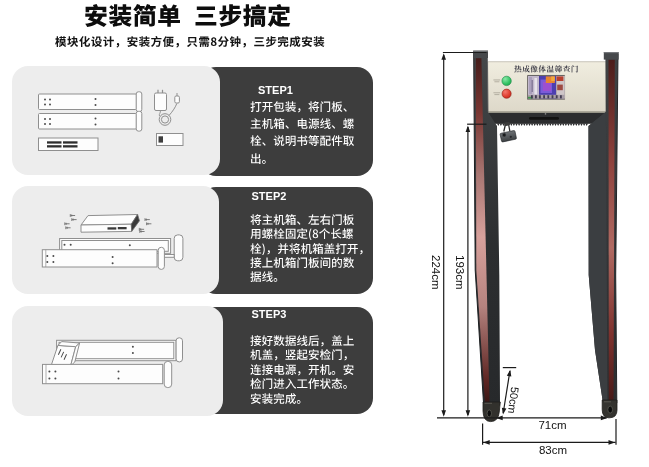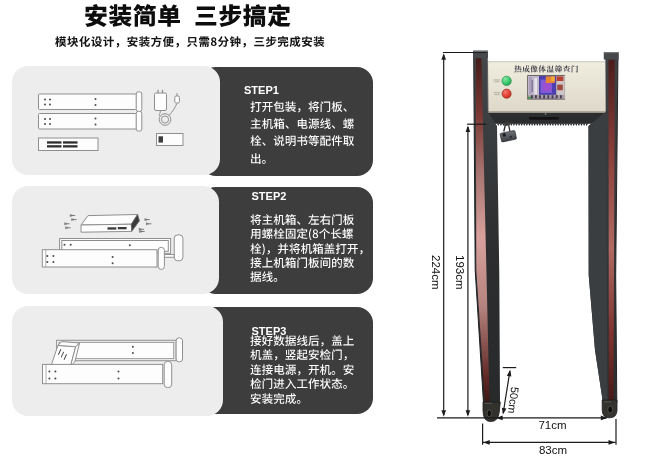--- a/index.html
+++ b/index.html
@@ -9,21 +9,21 @@
     </svg>
 
 <svg style="position:absolute;left:54.9px;top:35.1px" width="272.1" height="13.0" viewBox="0 -10.92 272.1 12.99">
       <path d="M5.9 -4.6H9.1V-4.1H5.9ZM5.9 -6.0H9.1V-5.5H5.9ZM8.3 -9.8V-9.0H6.9V-9.8H5.6V-9.0H4.3V-7.9H5.6V-7.2H6.9V-7.9H8.3V-7.2H9.6V-7.9H10.9V-9.0H9.6V-9.8ZM4.6 -7.0V-3.2H6.8C6.8 -3.0 6.8 -2.7 6.7 -2.5H4.1V-1.4H6.3C5.9 -0.8 5.1 -0.4 3.6 -0.1C3.9 0.2 4.2 0.7 4.3 1.0C6.2 0.6 7.2 -0.1 7.7 -1.1C8.2 -0.1 9.1 0.7 10.4 1.0C10.6 0.7 11.0 0.1 11.3 -0.1C10.2 -0.3 9.5 -0.8 8.9 -1.4H11.0V-2.5H8.1L8.2 -3.2H10.4V-7.0ZM1.7 -9.8V-7.6H0.5V-6.3H1.7V-6.1C1.4 -4.7 0.9 -3.3 0.2 -2.4C0.4 -2.1 0.7 -1.4 0.9 -1.0C1.2 -1.5 1.5 -2.2 1.7 -2.9V1.0H3.0V-4.2C3.3 -3.7 3.5 -3.2 3.6 -2.9L4.4 -3.8C4.2 -4.2 3.4 -5.5 3.0 -5.9V-6.3H4.1V-7.6H3.0V-9.8Z M20.9 -4.6H19.6C19.6 -4.9 19.6 -5.2 19.6 -5.6V-6.7H20.9ZM18.3 -9.6V-7.9H16.6V-6.7H18.3V-5.6C18.3 -5.2 18.3 -4.9 18.2 -4.6H16.3V-3.3H18.0C17.7 -2.0 16.9 -0.8 15.0 0.0C15.3 0.2 15.8 0.7 16.0 1.1C17.9 0.1 18.8 -1.2 19.3 -2.6C19.8 -1.0 20.7 0.3 22.1 1.1C22.4 0.7 22.8 0.1 23.1 -0.2C21.7 -0.7 20.8 -1.9 20.3 -3.3H22.9V-4.6H22.2V-7.9H19.6V-9.6ZM12.2 -2.2 12.8 -0.8C13.8 -1.3 15.1 -1.9 16.3 -2.5L16.0 -3.7L15.0 -3.3V-5.8H16.1V-7.1H15.0V-9.6H13.7V-7.1H12.5V-5.8H13.7V-2.7C13.1 -2.5 12.7 -2.3 12.2 -2.2Z M27.2 -9.8C26.5 -8.2 25.4 -6.5 24.2 -5.5C24.5 -5.2 24.9 -4.4 25.1 -4.1C25.4 -4.4 25.7 -4.7 26.0 -5.0V1.0H27.4V-2.8C27.8 -2.5 28.2 -2.1 28.4 -1.8C28.8 -2.0 29.2 -2.3 29.7 -2.5V-1.4C29.7 0.3 30.1 0.8 31.5 0.8C31.8 0.8 32.9 0.8 33.2 0.8C34.6 0.8 34.9 -0.0 35.1 -2.3C34.7 -2.4 34.1 -2.6 33.7 -2.9C33.6 -1.0 33.5 -0.6 33.0 -0.6C32.8 -0.6 31.9 -0.6 31.7 -0.6C31.2 -0.6 31.2 -0.7 31.2 -1.3V-3.5C32.5 -4.6 33.9 -5.9 34.9 -7.4L33.6 -8.3C32.9 -7.2 32.1 -6.3 31.2 -5.4V-9.6H29.7V-4.2C28.9 -3.7 28.2 -3.3 27.4 -2.9V-7.1C27.9 -7.9 28.3 -8.6 28.6 -9.4Z M37.0 -8.8C37.6 -8.2 38.4 -7.4 38.8 -6.9L39.7 -7.9C39.4 -8.4 38.5 -9.1 37.9 -9.6ZM36.3 -6.2V-4.9H37.6V-1.4C37.6 -0.9 37.3 -0.5 37.1 -0.3C37.3 -0.0 37.6 0.5 37.7 0.9C37.9 0.6 38.3 0.3 40.5 -1.5C40.3 -1.8 40.1 -2.3 39.9 -2.7L39.0 -1.9V-6.2ZM41.2 -9.4V-8.2C41.2 -7.4 41.1 -6.5 39.6 -5.9C39.9 -5.7 40.4 -5.2 40.5 -4.9C42.2 -5.7 42.5 -7.0 42.5 -8.1H44.1V-6.9C44.1 -5.8 44.3 -5.3 45.4 -5.3C45.6 -5.3 46.0 -5.3 46.2 -5.3C46.4 -5.3 46.7 -5.3 46.9 -5.3C46.8 -5.7 46.8 -6.2 46.8 -6.5C46.6 -6.4 46.3 -6.4 46.2 -6.4C46.0 -6.4 45.7 -6.4 45.6 -6.4C45.4 -6.4 45.4 -6.5 45.4 -6.9V-9.4ZM44.6 -3.5C44.3 -2.8 43.8 -2.3 43.3 -1.8C42.7 -2.3 42.2 -2.9 41.9 -3.5ZM40.2 -4.8V-3.5H41.1L40.6 -3.3C41.0 -2.5 41.5 -1.7 42.2 -1.1C41.4 -0.7 40.4 -0.4 39.4 -0.2C39.7 0.1 40.0 0.7 40.1 1.0C41.2 0.7 42.3 0.3 43.2 -0.2C44.1 0.3 45.1 0.8 46.2 1.0C46.4 0.7 46.8 0.1 47.1 -0.2C46.1 -0.4 45.2 -0.7 44.4 -1.1C45.3 -1.9 46.0 -3.0 46.4 -4.5L45.5 -4.8L45.3 -4.8Z M49.1 -8.8C49.8 -8.2 50.6 -7.5 51.0 -6.9L52.0 -7.9C51.5 -8.4 50.6 -9.2 50.0 -9.7ZM48.2 -6.2V-4.9H49.9V-1.4C49.9 -0.9 49.5 -0.5 49.3 -0.3C49.5 -0.0 49.9 0.6 50.0 1.0C50.2 0.7 50.6 0.4 52.9 -1.3C52.8 -1.6 52.6 -2.2 52.5 -2.6L51.3 -1.8V-6.2ZM54.8 -9.7V-6.1H52.0V-4.7H54.8V1.0H56.3V-4.7H58.9V-6.1H56.3V-9.7Z M62.0 1.6C63.4 1.2 64.2 0.1 64.2 -1.2C64.2 -2.2 63.8 -2.8 63.0 -2.8C62.4 -2.8 61.9 -2.4 61.9 -1.7C61.9 -1.1 62.4 -0.7 63.0 -0.7L63.1 -0.7C63.0 -0.1 62.5 0.4 61.6 0.7Z M76.2 -9.5C76.3 -9.2 76.5 -8.9 76.6 -8.5H72.6V-5.9H74.0V-7.2H80.9V-5.9H82.3V-8.5H78.3C78.1 -8.9 77.8 -9.4 77.6 -9.8ZM78.9 -4.0C78.6 -3.3 78.2 -2.8 77.7 -2.3C77.1 -2.6 76.5 -2.8 75.9 -3.0C76.1 -3.3 76.3 -3.6 76.5 -4.0ZM73.7 -2.4C74.5 -2.1 75.5 -1.8 76.4 -1.4C75.3 -0.8 74.0 -0.5 72.4 -0.3C72.7 0.1 73.1 0.7 73.2 1.0C75.1 0.7 76.7 0.1 77.9 -0.7C79.3 -0.1 80.6 0.5 81.4 1.1L82.5 -0.1C81.7 -0.6 80.4 -1.2 79.1 -1.8C79.7 -2.4 80.2 -3.1 80.5 -4.0H82.6V-5.3H77.2C77.4 -5.8 77.6 -6.2 77.8 -6.7L76.3 -7.0C76.1 -6.5 75.8 -5.9 75.5 -5.3H72.4V-4.0H74.8C74.4 -3.4 74.1 -2.9 73.7 -2.5Z M84.2 -8.5C84.7 -8.1 85.3 -7.6 85.6 -7.2L86.5 -8.1C86.1 -8.4 85.5 -8.9 85.0 -9.2ZM88.5 -4.2 88.7 -3.7H84.2V-2.6H87.6C86.6 -2.1 85.3 -1.6 83.9 -1.4C84.2 -1.2 84.5 -0.7 84.7 -0.4C85.3 -0.5 85.9 -0.7 86.5 -0.9V-0.7C86.5 -0.2 86.0 -0.0 85.8 0.1C85.9 0.3 86.1 0.8 86.2 1.1C86.5 0.9 86.9 0.8 90.2 0.2C90.2 -0.1 90.2 -0.6 90.3 -0.9L87.8 -0.4V-1.5C88.4 -1.8 88.9 -2.2 89.3 -2.6C90.2 -0.7 91.7 0.5 94.1 1.0C94.2 0.6 94.6 0.1 94.8 -0.2C93.9 -0.3 93.1 -0.6 92.4 -1.0C93.0 -1.3 93.6 -1.6 94.2 -2.0L93.3 -2.6H94.6V-3.7H90.2C90.1 -4.0 90.0 -4.3 89.8 -4.6ZM91.5 -1.6C91.1 -1.9 90.9 -2.3 90.6 -2.6H93.1C92.7 -2.3 92.0 -1.9 91.5 -1.6ZM90.7 -9.8V-8.4H88.2V-7.2H90.7V-5.9H88.5V-4.7H94.3V-5.9H92.0V-7.2H94.5V-8.4H92.0V-9.8ZM84.0 -5.8 84.4 -4.7C85.0 -5.0 85.8 -5.3 86.5 -5.6V-4.2H87.8V-9.8H86.5V-6.8C85.6 -6.4 84.6 -6.0 84.0 -5.8Z M100.4 -9.4C100.6 -9.0 100.9 -8.4 101.1 -7.9H96.2V-6.6H99.1C99.0 -4.1 98.8 -1.5 96.0 -0.1C96.4 0.2 96.8 0.7 97.0 1.1C99.1 -0.1 100.0 -1.9 100.3 -3.9H104.0C103.8 -1.8 103.6 -0.8 103.3 -0.5C103.1 -0.4 103.0 -0.4 102.7 -0.4C102.4 -0.4 101.6 -0.4 100.8 -0.5C101.1 -0.1 101.3 0.5 101.3 0.9C102.1 0.9 102.8 0.9 103.3 0.9C103.8 0.8 104.2 0.7 104.5 0.3C105.0 -0.1 105.2 -1.4 105.5 -4.6C105.5 -4.8 105.5 -5.2 105.5 -5.2H100.5C100.6 -5.6 100.6 -6.1 100.7 -6.6H106.5V-7.9H101.8L102.6 -8.3C102.4 -8.7 102.1 -9.4 101.7 -9.9Z M110.3 -9.7C109.7 -8.1 108.8 -6.5 107.8 -5.4C108.1 -5.1 108.4 -4.3 108.6 -4.0C108.8 -4.2 109.0 -4.4 109.2 -4.7V1.0H110.5V-6.9C110.8 -7.6 111.2 -8.3 111.4 -9.0V-8.0H114.3V-7.3H111.6V-2.6H114.1C114.0 -2.2 113.9 -1.9 113.6 -1.5C113.1 -1.8 112.7 -2.1 112.4 -2.5L111.2 -2.1C111.6 -1.5 112.0 -1.1 112.6 -0.7C112.1 -0.5 111.5 -0.3 110.7 -0.1C111.0 0.2 111.4 0.7 111.5 1.0C112.5 0.8 113.2 0.4 113.8 -0.0C115.0 0.5 116.4 0.8 118.0 1.0C118.2 0.6 118.6 -0.0 118.9 -0.3C117.3 -0.4 115.9 -0.6 114.8 -1.0C115.1 -1.5 115.3 -2.0 115.5 -2.6H118.2V-7.3H115.6V-8.0H118.5V-9.2H111.5L111.6 -9.3ZM112.9 -4.5H114.3V-4.1L114.2 -3.6H112.9ZM115.6 -4.5H116.9V-3.6H115.6L115.6 -4.1ZM112.9 -6.3H114.3V-5.4H112.9ZM115.6 -6.3H116.9V-5.4H115.6Z M121.7 1.6C123.2 1.2 124.0 0.1 124.0 -1.2C124.0 -2.2 123.6 -2.8 122.8 -2.8C122.1 -2.8 121.6 -2.4 121.6 -1.7C121.6 -1.1 122.1 -0.7 122.7 -0.7L122.8 -0.7C122.8 -0.1 122.2 0.4 121.4 0.7Z M138.1 -1.9C139.1 -1.0 140.5 0.2 141.1 1.0L142.4 0.2C141.7 -0.6 140.3 -1.8 139.3 -2.6ZM135.1 -2.6C134.5 -1.7 133.2 -0.6 132.0 0.1C132.3 0.3 132.8 0.8 133.1 1.1C134.3 0.3 135.7 -0.9 136.6 -2.0ZM134.6 -7.6H139.8V-4.7H134.6ZM133.2 -8.9V-3.4H141.3V-8.9Z M145.7 -6.6V-5.8H148.1V-6.6ZM145.4 -5.4V-4.6H148.1V-5.4ZM150.2 -5.4V-4.6H152.8V-5.4ZM150.2 -6.6V-5.8H152.6V-6.6ZM144.1 -7.9V-5.6H145.3V-7.0H148.5V-4.5H149.8V-7.0H153.0V-5.6H154.2V-7.9H149.8V-8.3H153.4V-9.4H144.9V-8.3H148.5V-7.9ZM144.9 -2.6V1.0H146.2V-1.5H147.4V0.9H148.6V-1.5H149.8V0.9H151.1V-1.5H152.3V-0.2C152.3 -0.1 152.3 -0.1 152.2 -0.1C152.1 -0.1 151.7 -0.1 151.4 -0.1C151.5 0.2 151.7 0.7 151.8 1.0C152.4 1.0 152.8 1.0 153.2 0.8C153.6 0.6 153.7 0.3 153.7 -0.2V-2.6H149.6L149.8 -3.1H154.3V-4.2H144.0V-3.1H148.4L148.2 -2.6Z M158.7 0.2C160.5 0.2 161.6 -0.8 161.6 -2.1C161.6 -3.3 161.0 -4.0 160.2 -4.4V-4.5C160.7 -4.9 161.3 -5.6 161.3 -6.4C161.3 -7.8 160.3 -8.7 158.8 -8.7C157.3 -8.7 156.2 -7.8 156.2 -6.4C156.2 -5.5 156.7 -4.9 157.4 -4.4V-4.3C156.6 -3.9 155.9 -3.2 155.9 -2.1C155.9 -0.8 157.1 0.2 158.7 0.2ZM159.3 -4.9C158.4 -5.2 157.7 -5.6 157.7 -6.4C157.7 -7.1 158.2 -7.5 158.8 -7.5C159.5 -7.5 159.9 -7.0 159.9 -6.3C159.9 -5.8 159.7 -5.3 159.3 -4.9ZM158.8 -1.0C158.0 -1.0 157.4 -1.5 157.4 -2.3C157.4 -2.9 157.7 -3.5 158.1 -3.9C159.2 -3.4 160.0 -3.1 160.0 -2.2C160.0 -1.4 159.5 -1.0 158.8 -1.0Z M170.5 -9.6 169.2 -9.1C169.8 -7.9 170.7 -6.6 171.5 -5.5H165.4C166.3 -6.6 167.1 -7.9 167.6 -9.2L166.1 -9.6C165.5 -7.9 164.3 -6.3 163.0 -5.3C163.3 -5.1 163.9 -4.5 164.1 -4.2C164.4 -4.4 164.6 -4.6 164.8 -4.9V-4.2H166.7C166.4 -2.5 165.8 -1.0 163.2 -0.2C163.6 0.1 164.0 0.7 164.1 1.1C167.1 -0.0 167.8 -2.0 168.1 -4.2H170.5C170.5 -1.8 170.3 -0.8 170.1 -0.6C170.0 -0.5 169.8 -0.4 169.6 -0.4C169.3 -0.4 168.7 -0.4 168.1 -0.5C168.4 -0.1 168.5 0.5 168.6 0.9C169.2 0.9 169.9 0.9 170.3 0.9C170.8 0.8 171.1 0.7 171.4 0.3C171.8 -0.2 171.9 -1.5 172.0 -4.9V-5.0C172.2 -4.7 172.5 -4.5 172.7 -4.3C172.9 -4.7 173.4 -5.2 173.8 -5.5C172.6 -6.5 171.2 -8.2 170.5 -9.6Z M181.8 -6.1V-4.0H180.8V-6.1ZM183.2 -6.1H184.2V-4.0H183.2ZM181.8 -9.8V-7.5H179.6V-2.0H180.8V-2.7H181.8V1.0H183.2V-2.7H184.2V-2.0H185.5V-7.5H183.2V-9.8ZM175.2 -4.2V-2.9H176.6V-1.2C176.6 -0.6 176.2 -0.2 176.0 0.0C176.2 0.2 176.5 0.7 176.7 1.0C176.9 0.8 177.3 0.6 179.5 -0.6C179.4 -0.9 179.4 -1.4 179.3 -1.8L178.0 -1.1V-2.9H179.3V-4.2H178.0V-5.3H179.1V-6.5H176.1C176.3 -6.8 176.5 -7.1 176.7 -7.4H179.3V-8.6H177.4C177.5 -8.9 177.6 -9.1 177.7 -9.4L176.4 -9.7C176.1 -8.7 175.5 -7.8 174.8 -7.1C175.0 -6.8 175.3 -6.1 175.4 -5.8C175.6 -5.9 175.7 -6.0 175.8 -6.2V-5.3H176.6V-4.2Z M188.7 1.6C190.1 1.2 191.0 0.1 191.0 -1.2C191.0 -2.2 190.6 -2.8 189.7 -2.8C189.1 -2.8 188.6 -2.4 188.6 -1.7C188.6 -1.1 189.1 -0.7 189.7 -0.7L189.8 -0.7C189.8 -0.1 189.2 0.4 188.3 0.7Z M199.8 -8.7V-7.3H208.6V-8.7ZM200.6 -5.0V-3.6H207.7V-5.0ZM199.2 -1.1V0.3H209.2V-1.1Z M213.5 -4.8C212.9 -4.0 212.0 -3.2 211.1 -2.6C211.4 -2.4 211.9 -1.9 212.2 -1.6C213.1 -2.3 214.1 -3.3 214.8 -4.4ZM212.5 -9.0V-6.5H211.0V-5.2H215.5V-1.8H216.4C214.9 -1.0 213.1 -0.6 210.9 -0.3C211.2 0.1 211.5 0.6 211.6 1.0C216.0 0.4 219.0 -0.9 220.7 -4.1L219.4 -4.7C218.8 -3.6 218.0 -2.8 217.0 -2.1V-5.2H221.3V-6.5H217.1V-7.6H220.5V-8.9H217.1V-9.8H215.7V-6.5H213.9V-9.0Z M225.0 -6.4V-5.2H231.0V-6.4ZM222.9 -4.3V-3.0H225.8C225.7 -1.3 225.3 -0.6 222.7 -0.1C223.0 0.1 223.3 0.7 223.5 1.0C226.5 0.4 227.0 -0.8 227.2 -3.0H228.8V-0.8C228.8 0.5 229.1 0.9 230.4 0.9C230.7 0.9 231.6 0.9 231.9 0.9C232.9 0.9 233.3 0.4 233.5 -1.3C233.1 -1.3 232.5 -1.6 232.2 -1.8C232.2 -0.6 232.1 -0.4 231.7 -0.4C231.5 -0.4 230.8 -0.4 230.6 -0.4C230.2 -0.4 230.2 -0.4 230.2 -0.8V-3.0H233.2V-4.3ZM227.0 -9.5C227.1 -9.2 227.3 -8.9 227.4 -8.6H223.1V-5.7H224.5V-7.3H231.6V-5.7H233.0V-8.6H229.0C228.9 -9.0 228.6 -9.5 228.4 -9.9Z M240.2 -9.8C240.2 -9.2 240.2 -8.6 240.2 -8.1H235.5V-4.7C235.5 -3.2 235.5 -1.1 234.6 0.2C234.9 0.4 235.5 0.9 235.7 1.2C236.7 -0.2 236.9 -2.5 237.0 -4.2H238.5C238.5 -2.7 238.4 -2.2 238.3 -2.0C238.2 -1.9 238.1 -1.9 237.9 -1.9C237.7 -1.9 237.4 -1.9 237.0 -1.9C237.1 -1.6 237.3 -1.0 237.3 -0.6C237.9 -0.6 238.4 -0.6 238.7 -0.7C239.0 -0.7 239.2 -0.8 239.5 -1.1C239.7 -1.5 239.8 -2.5 239.8 -4.9C239.8 -5.1 239.8 -5.4 239.8 -5.4H237.0V-6.7H240.3C240.5 -5.0 240.7 -3.3 241.1 -2.0C240.5 -1.3 239.7 -0.6 238.8 -0.1C239.1 0.1 239.6 0.7 239.8 1.0C240.5 0.6 241.1 0.0 241.7 -0.6C242.2 0.4 242.9 0.9 243.7 0.9C244.7 0.9 245.2 0.4 245.4 -1.7C245.1 -1.9 244.6 -2.2 244.3 -2.5C244.2 -1.0 244.1 -0.5 243.8 -0.5C243.4 -0.5 243.0 -0.9 242.7 -1.8C243.6 -2.9 244.2 -4.2 244.7 -5.8L243.3 -6.1C243.0 -5.2 242.7 -4.3 242.2 -3.5C242.0 -4.5 241.9 -5.5 241.7 -6.7H245.3V-8.1H244.1L244.7 -8.6C244.3 -9.0 243.4 -9.5 242.8 -9.9L242.0 -9.1C242.4 -8.8 243.0 -8.4 243.4 -8.1H241.7C241.6 -8.6 241.6 -9.2 241.6 -9.8Z M250.7 -9.5C250.9 -9.2 251.0 -8.9 251.1 -8.5H247.1V-5.9H248.5V-7.2H255.4V-5.9H256.9V-8.5H252.8C252.6 -8.9 252.4 -9.4 252.2 -9.8ZM253.4 -4.0C253.1 -3.3 252.8 -2.8 252.3 -2.3C251.6 -2.6 251.0 -2.8 250.4 -3.0C250.6 -3.3 250.8 -3.6 251.0 -4.0ZM248.2 -2.4C249.1 -2.1 250.0 -1.8 250.9 -1.4C249.9 -0.8 248.5 -0.5 246.9 -0.3C247.2 0.1 247.6 0.7 247.8 1.0C249.6 0.7 251.2 0.1 252.5 -0.7C253.8 -0.1 255.1 0.5 255.9 1.1L257.0 -0.1C256.2 -0.6 255.0 -1.2 253.7 -1.8C254.2 -2.4 254.7 -3.1 255.0 -4.0H257.1V-5.3H251.7C252.0 -5.8 252.2 -6.2 252.4 -6.7L250.8 -7.0C250.6 -6.5 250.3 -5.9 250.0 -5.3H246.9V-4.0H249.3C248.9 -3.4 248.6 -2.9 248.3 -2.5Z M258.7 -8.5C259.2 -8.1 259.9 -7.6 260.2 -7.2L261.0 -8.1C260.7 -8.4 260.0 -8.9 259.5 -9.2ZM263.0 -4.2 263.2 -3.7H258.7V-2.6H262.2C261.2 -2.1 259.8 -1.6 258.5 -1.4C258.7 -1.2 259.1 -0.7 259.2 -0.4C259.8 -0.5 260.4 -0.7 261.0 -0.9V-0.7C261.0 -0.2 260.6 -0.0 260.3 0.1C260.5 0.3 260.6 0.8 260.7 1.1C261.0 0.9 261.5 0.8 264.7 0.2C264.7 -0.1 264.8 -0.6 264.8 -0.9L262.3 -0.4V-1.5C262.9 -1.8 263.4 -2.2 263.9 -2.6C264.8 -0.7 266.2 0.5 268.6 1.0C268.8 0.6 269.1 0.1 269.4 -0.2C268.4 -0.3 267.6 -0.6 266.9 -1.0C267.5 -1.3 268.2 -1.6 268.7 -2.0L267.9 -2.6H269.2V-3.7H264.8C264.7 -4.0 264.5 -4.3 264.3 -4.6ZM266.0 -1.6C265.7 -1.9 265.4 -2.3 265.2 -2.6H267.6C267.2 -2.3 266.6 -1.9 266.0 -1.6ZM265.2 -9.8V-8.4H262.7V-7.2H265.2V-5.9H263.0V-4.7H268.8V-5.9H266.6V-7.2H269.1V-8.4H266.6V-9.8ZM258.5 -5.8 259.0 -4.7C259.6 -5.0 260.3 -5.3 261.0 -5.6V-4.2H262.3V-9.8H261.0V-6.8C260.1 -6.4 259.2 -6.0 258.5 -5.8Z" fill="#141414"></path>
     </svg>
 
 <div class="dark" style="left:200px;top:67px;width:173px;height:108.5px"></div>
 
 <div class="card" style="left:12px;top:66px;width:208px;height:109px"></div>
 
-<div class="steph" style="left:244px;top:83.5px">STEP1</div>
+<div class="steph" style="left:258px;top:83.5px">STEP1</div>
 
 <svg style="position:absolute;left:250.0px;top:99.9px" width="106.4" height="13.1" viewBox="0 -11.02 106.4 13.11">
       <path d="M2.2 -9.8V-7.5H0.5V-6.5H2.2V-4.2L0.4 -3.8L0.7 -2.7L2.2 -3.1V-0.4C2.2 -0.2 2.1 -0.2 1.9 -0.2C1.8 -0.2 1.3 -0.2 0.8 -0.2C0.9 0.1 1.1 0.6 1.1 0.9C1.9 0.9 2.5 0.8 2.8 0.7C3.2 0.5 3.3 0.2 3.3 -0.4V-3.4L4.9 -3.9L4.8 -4.9L3.3 -4.5V-6.5H4.8V-7.5H3.3V-9.8ZM4.9 -8.9V-7.8H8.0V-0.5C8.0 -0.3 7.9 -0.3 7.7 -0.3C7.5 -0.3 6.6 -0.2 5.8 -0.3C6.0 0.0 6.2 0.6 6.3 0.9C7.4 0.9 8.1 0.9 8.6 0.7C9.0 0.5 9.2 0.2 9.2 -0.5V-7.8H11.2V-8.9Z M19.0 -8.0V-4.9H16.0V-5.3V-8.0ZM12.2 -4.9V-3.9H14.8C14.6 -2.4 14.0 -0.9 12.2 0.2C12.4 0.4 12.9 0.8 13.0 1.0C15.1 -0.3 15.8 -2.1 16.0 -3.9H19.0V1.0H20.1V-3.9H22.7V-4.9H20.1V-8.0H22.3V-9.1H12.6V-8.0H14.9V-5.4V-4.9Z M26.6 -9.8C26.0 -8.3 24.8 -6.8 23.5 -5.9C23.8 -5.7 24.3 -5.3 24.5 -5.0C24.8 -5.3 25.1 -5.6 25.4 -6.0V-1.1C25.4 0.4 26.0 0.7 28.0 0.7C28.4 0.7 31.6 0.7 32.1 0.7C33.8 0.7 34.2 0.3 34.4 -1.3C34.1 -1.4 33.6 -1.5 33.3 -1.7C33.2 -0.5 33.0 -0.3 32.1 -0.3C31.4 -0.3 28.5 -0.3 27.9 -0.3C26.7 -0.3 26.5 -0.4 26.5 -1.1V-2.6H30.3V-6.2H25.6C25.9 -6.5 26.2 -6.8 26.4 -7.2H32.3C32.2 -4.2 32.1 -3.1 31.9 -2.9C31.8 -2.7 31.7 -2.7 31.5 -2.7C31.3 -2.7 30.9 -2.7 30.4 -2.8C30.6 -2.5 30.7 -2.0 30.7 -1.7C31.3 -1.7 31.8 -1.7 32.1 -1.7C32.4 -1.8 32.6 -1.9 32.9 -2.2C33.2 -2.6 33.3 -4.0 33.4 -7.8C33.4 -7.9 33.4 -8.2 33.4 -8.2H27.1C27.3 -8.7 27.6 -9.1 27.8 -9.5ZM26.5 -5.2H29.2V-3.6H26.5Z M35.5 -8.6C36.0 -8.2 36.6 -7.7 36.9 -7.3L37.6 -8.0C37.3 -8.4 36.6 -8.9 36.1 -9.2ZM39.8 -4.3C39.9 -4.1 40.0 -3.9 40.1 -3.7H35.4V-2.8H39.2C38.1 -2.1 36.6 -1.6 35.2 -1.3C35.4 -1.1 35.6 -0.7 35.8 -0.5C36.4 -0.6 37.1 -0.8 37.7 -1.1V-0.6C37.7 -0.1 37.3 0.1 37.1 0.2C37.2 0.4 37.4 0.8 37.4 1.0C37.7 0.9 38.1 0.8 41.4 0.1C41.4 -0.1 41.5 -0.6 41.5 -0.8L38.8 -0.3V-1.6C39.5 -1.9 40.1 -2.3 40.5 -2.8C41.5 -0.8 43.0 0.4 45.4 0.9C45.5 0.6 45.8 0.2 46.0 0.0C45.0 -0.2 44.1 -0.5 43.3 -1.0C44.0 -1.3 44.7 -1.7 45.3 -2.1L44.5 -2.7C44.0 -2.3 43.3 -1.9 42.6 -1.5C42.2 -1.9 41.9 -2.3 41.6 -2.8H45.8V-3.7H41.3C41.2 -4.0 41.0 -4.3 40.9 -4.6ZM42.0 -9.8V-8.3H39.3V-7.4H42.0V-5.7H39.6V-4.8H45.5V-5.7H43.1V-7.4H45.7V-8.3H43.1V-9.8ZM35.2 -5.7 35.6 -4.8 37.8 -5.9V-4.3H38.9V-9.8H37.8V-6.8C36.8 -6.4 35.9 -6.0 35.2 -5.7Z M48.4 1.4C49.7 1.0 50.5 -0.0 50.5 -1.3C50.5 -2.2 50.2 -2.8 49.4 -2.8C48.9 -2.8 48.4 -2.4 48.4 -1.8C48.4 -1.2 48.9 -0.9 49.4 -0.9L49.6 -0.9C49.5 -0.2 49.0 0.3 48.1 0.6Z M62.8 -2.5C63.4 -1.8 64.0 -1.0 64.3 -0.4L65.2 -0.9C64.9 -1.5 64.3 -2.3 63.7 -2.9ZM66.6 -5.4V-4.1H62.1V-3.1H66.6V-0.3C66.6 -0.1 66.6 -0.1 66.4 -0.1C66.2 -0.0 65.6 -0.0 64.9 -0.1C65.0 0.2 65.2 0.7 65.2 1.0C66.1 1.0 66.8 1.0 67.2 0.8C67.6 0.6 67.7 0.3 67.7 -0.3V-3.1H69.1V-4.1H67.7V-5.4ZM58.4 -7.6C59.0 -7.0 59.6 -6.2 59.9 -5.7L60.5 -6.2V-4.2C59.7 -3.5 58.9 -2.9 58.4 -2.5L59.0 -1.6C59.5 -2.0 60.0 -2.4 60.5 -2.9V1.0H61.6V-9.8H60.5V-6.7C60.2 -7.2 59.6 -7.8 59.2 -8.2ZM63.8 -7.0C64.1 -6.7 64.5 -6.3 64.8 -6.0C63.9 -5.6 63.0 -5.3 62.1 -5.1C62.3 -4.9 62.5 -4.5 62.7 -4.3C65.3 -4.9 67.8 -6.1 68.9 -8.5L68.2 -8.9L68.0 -8.9H65.7C65.9 -9.1 66.1 -9.3 66.3 -9.5L65.1 -9.8C64.5 -8.9 63.3 -8.0 62.0 -7.4C62.2 -7.2 62.6 -6.9 62.7 -6.7C63.5 -7.0 64.2 -7.5 64.8 -8.0H67.4C67.0 -7.4 66.3 -6.9 65.6 -6.4C65.4 -6.8 65.0 -7.2 64.6 -7.5Z M71.0 -9.3C71.6 -8.6 72.3 -7.7 72.6 -7.1L73.5 -7.7C73.2 -8.3 72.4 -9.2 71.8 -9.8ZM70.6 -7.4V1.0H71.7V-7.4ZM73.8 -9.4V-8.3H79.1V-0.4C79.1 -0.1 79.1 -0.1 78.8 -0.1C78.6 -0.0 77.8 -0.0 77.0 -0.1C77.2 0.2 77.3 0.7 77.4 1.0C78.5 1.0 79.2 1.0 79.6 0.8C80.1 0.6 80.2 0.3 80.2 -0.4V-9.4Z M83.3 -9.8V-7.6H81.8V-6.6H83.3C82.9 -5.0 82.2 -3.3 81.5 -2.4C81.7 -2.1 81.9 -1.6 82.0 -1.3C82.5 -2.0 83.0 -3.2 83.3 -4.4V1.0H84.4V-5.0C84.7 -4.4 84.9 -3.7 85.1 -3.4L85.7 -4.2C85.5 -4.5 84.7 -5.9 84.4 -6.3V-6.6H85.7V-7.6H84.4V-9.8ZM91.3 -9.6C90.2 -9.2 88.0 -8.9 86.1 -8.8V-6.0C86.1 -4.1 86.0 -1.5 84.7 0.4C85.0 0.5 85.4 0.8 85.6 1.0C86.9 -0.8 87.2 -3.5 87.2 -5.5H87.4C87.7 -4.0 88.2 -2.8 88.8 -1.7C88.1 -0.9 87.3 -0.3 86.4 0.1C86.6 0.3 86.9 0.7 87.0 1.0C87.9 0.5 88.8 -0.0 89.5 -0.8C90.1 -0.0 90.8 0.6 91.7 1.0C91.9 0.7 92.2 0.3 92.5 0.1C91.5 -0.3 90.8 -0.9 90.2 -1.7C91.0 -2.8 91.6 -4.4 91.9 -6.3L91.2 -6.5L91.0 -6.5H87.2V-7.9C88.9 -8.0 90.8 -8.3 92.1 -8.8ZM90.6 -5.5C90.4 -4.4 90.0 -3.4 89.5 -2.6C89.0 -3.5 88.6 -4.4 88.4 -5.5Z M95.9 0.7 96.9 -0.1C96.2 -0.9 95.1 -2.0 94.3 -2.7L93.3 -1.9C94.2 -1.2 95.1 -0.2 95.9 0.7Z" fill="#ffffff"></path>
     </svg>
 
 <svg style="position:absolute;left:250.0px;top:117.1px" width="106.4" height="13.1" viewBox="0 -11.02 106.4 13.11">
       <path d="M4.2 -9.2C4.8 -8.7 5.6 -8.0 6.1 -7.5H1.1V-6.4H5.2V-4.1H1.7V-3.1H5.2V-0.5H0.6V0.6H11.0V-0.5H6.4V-3.1H9.9V-4.1H6.4V-6.4H10.4V-7.5H6.7L7.3 -7.9C6.8 -8.5 5.8 -9.3 5.1 -9.8Z M17.3 -9.1V-5.4C17.3 -3.6 17.2 -1.3 15.6 0.3C15.9 0.4 16.3 0.8 16.5 1.0C18.1 -0.7 18.4 -3.4 18.4 -5.4V-8.1H20.3V-0.8C20.3 0.2 20.3 0.4 20.5 0.6C20.7 0.8 21.0 0.9 21.3 0.9C21.4 0.9 21.7 0.9 21.9 0.9C22.1 0.9 22.4 0.8 22.6 0.7C22.7 0.5 22.8 0.3 22.9 0.0C22.9 -0.3 23.0 -1.2 23.0 -1.8C22.7 -1.9 22.4 -2.1 22.2 -2.3C22.2 -1.5 22.2 -0.9 22.1 -0.7C22.1 -0.4 22.1 -0.3 22.1 -0.2C22.0 -0.2 21.9 -0.2 21.8 -0.2C21.8 -0.2 21.6 -0.2 21.6 -0.2C21.5 -0.2 21.4 -0.2 21.4 -0.2C21.4 -0.3 21.3 -0.5 21.3 -0.8V-9.1ZM14.0 -9.8V-7.3H12.2V-6.3H13.9C13.5 -4.8 12.7 -3.1 11.9 -2.1C12.1 -1.9 12.3 -1.4 12.4 -1.1C13.0 -1.9 13.6 -3.0 14.0 -4.2V1.0H15.1V-4.2C15.5 -3.6 15.9 -3.0 16.1 -2.6L16.8 -3.5C16.5 -3.8 15.5 -5.0 15.1 -5.4V-6.3H16.7V-7.3H15.1V-9.8Z M30.0 -3.3H32.7V-2.3H30.0ZM30.0 -4.1V-5.1H32.7V-4.1ZM30.0 -1.4H32.7V-0.4H30.0ZM29.0 -6.0V1.0H30.0V0.5H32.7V0.9H33.9V-6.0ZM25.3 -9.9C24.9 -8.7 24.3 -7.6 23.6 -6.8C23.8 -6.7 24.3 -6.4 24.5 -6.2C24.8 -6.6 25.2 -7.2 25.6 -7.8H25.9C26.1 -7.3 26.3 -6.8 26.4 -6.5H25.8V-5.2H23.9V-4.2H25.6C25.1 -3.1 24.3 -1.8 23.5 -1.1C23.8 -0.9 24.0 -0.5 24.2 -0.3C24.8 -0.8 25.4 -1.7 25.8 -2.6V1.0H26.9V-2.7C27.3 -2.2 27.8 -1.7 28.0 -1.3L28.7 -2.2C28.5 -2.5 27.4 -3.5 26.9 -3.9V-4.2H28.6V-5.2H26.9V-6.5H26.9L27.4 -6.7C27.3 -7.0 27.2 -7.4 27.0 -7.8H28.8V-8.7H26.0C26.1 -9.0 26.3 -9.3 26.4 -9.6ZM29.9 -9.9C29.6 -8.7 28.9 -7.6 28.2 -6.9C28.4 -6.8 28.9 -6.5 29.1 -6.3C29.5 -6.7 29.9 -7.2 30.2 -7.8H30.8C31.1 -7.3 31.5 -6.7 31.7 -6.3L32.6 -6.7C32.5 -7.0 32.2 -7.4 31.9 -7.8H34.2V-8.7H30.7C30.8 -9.0 30.9 -9.3 31.0 -9.6Z M37.9 0.7 38.9 -0.1C38.2 -0.9 37.1 -2.0 36.3 -2.7L35.3 -1.9C36.2 -1.2 37.1 -0.2 37.9 0.7Z M51.5 -4.6V-3.2H48.9V-4.6ZM52.7 -4.6H55.4V-3.2H52.7ZM51.5 -5.6H48.9V-7.0H51.5ZM52.7 -5.6V-7.0H55.4V-5.6ZM47.8 -8.1V-1.4H48.9V-2.1H51.5V-1.1C51.5 0.4 51.9 0.8 53.4 0.8C53.7 0.8 55.4 0.8 55.8 0.8C57.1 0.8 57.5 0.2 57.6 -1.6C57.3 -1.7 56.8 -1.9 56.5 -2.1C56.4 -0.7 56.3 -0.3 55.7 -0.3C55.3 -0.3 53.8 -0.3 53.5 -0.3C52.8 -0.3 52.7 -0.4 52.7 -1.1V-2.1H56.5V-8.1H52.7V-9.8H51.5V-8.1Z M64.5 -4.6H67.7V-3.7H64.5ZM64.5 -6.2H67.7V-5.4H64.5ZM63.8 -2.4C63.5 -1.6 63.0 -0.8 62.5 -0.2C62.8 -0.1 63.2 0.2 63.4 0.3C63.9 -0.3 64.4 -1.2 64.8 -2.1ZM67.1 -2.1C67.5 -1.4 68.1 -0.4 68.3 0.2L69.3 -0.2C69.0 -0.8 68.5 -1.8 68.1 -2.5ZM59.0 -8.9C59.6 -8.5 60.4 -8.0 60.9 -7.6L61.5 -8.5C61.1 -8.8 60.2 -9.3 59.6 -9.7ZM58.4 -5.8C59.0 -5.4 59.9 -4.9 60.3 -4.6L61.0 -5.4C60.5 -5.8 59.6 -6.2 59.0 -6.6ZM58.6 0.2 59.6 0.8C60.1 -0.3 60.7 -1.7 61.2 -2.9L60.3 -3.5C59.8 -2.2 59.1 -0.7 58.6 0.2ZM61.9 -9.2V-6.0C61.9 -4.1 61.8 -1.5 60.4 0.4C60.7 0.5 61.2 0.8 61.4 1.0C62.8 -1.0 63.0 -4.0 63.0 -6.0V-8.2H69.1V-9.2ZM65.5 -8.1C65.4 -7.8 65.3 -7.4 65.2 -7.0H63.5V-2.9H65.5V-0.1C65.5 -0.0 65.4 0.0 65.3 0.0C65.2 0.0 64.7 0.0 64.2 0.0C64.3 0.3 64.4 0.7 64.5 1.0C65.2 1.0 65.7 1.0 66.1 0.8C66.5 0.7 66.5 0.4 66.5 -0.1V-2.9H68.7V-7.0H66.3L66.7 -7.9Z M70.2 -0.7 70.4 0.3C71.5 -0.0 72.9 -0.5 74.3 -0.9L74.1 -1.8C72.7 -1.4 71.2 -1.0 70.2 -0.7ZM77.8 -9.0C78.3 -8.7 79.0 -8.3 79.4 -8.0L80.0 -8.6C79.7 -8.9 78.9 -9.4 78.4 -9.6ZM70.4 -4.9C70.6 -5.0 70.9 -5.0 72.1 -5.2C71.7 -4.5 71.3 -4.0 71.1 -3.8C70.7 -3.4 70.5 -3.1 70.2 -3.0C70.3 -2.7 70.5 -2.3 70.5 -2.1C70.8 -2.2 71.2 -2.3 74.1 -2.9C74.1 -3.1 74.1 -3.5 74.1 -3.8L72.0 -3.5C72.9 -4.5 73.7 -5.6 74.4 -6.8L73.5 -7.4C73.3 -7.0 73.0 -6.5 72.8 -6.1L71.5 -6.0C72.2 -7.0 72.8 -8.1 73.3 -9.3L72.3 -9.8C71.9 -8.4 71.0 -6.9 70.8 -6.6C70.5 -6.2 70.3 -5.9 70.1 -5.9C70.2 -5.6 70.4 -5.1 70.4 -4.9ZM79.8 -4.1C79.3 -3.4 78.8 -2.8 78.2 -2.3C78.0 -2.8 77.9 -3.5 77.8 -4.2L80.6 -4.7L80.4 -5.7L77.6 -5.2C77.6 -5.6 77.5 -6.0 77.5 -6.5L80.3 -6.9L80.1 -7.9L77.4 -7.5C77.4 -8.2 77.4 -9.0 77.4 -9.8H76.3C76.3 -9.0 76.3 -8.1 76.4 -7.3L74.6 -7.1L74.8 -6.1L76.4 -6.3C76.5 -5.9 76.5 -5.4 76.6 -5.0L74.4 -4.6L74.6 -3.6L76.7 -4.0C76.8 -3.1 77.0 -2.3 77.2 -1.6C76.3 -1.0 75.2 -0.5 74.0 -0.1C74.2 0.1 74.5 0.5 74.7 0.8C75.7 0.4 76.7 -0.1 77.6 -0.6C78.1 0.4 78.7 1.0 79.5 1.0C80.3 1.0 80.6 0.6 80.8 -0.8C80.6 -0.9 80.2 -1.1 80.0 -1.4C80.0 -0.4 79.9 -0.1 79.6 -0.1C79.2 -0.1 78.8 -0.5 78.5 -1.3C79.4 -2.0 80.1 -2.7 80.7 -3.6Z M84.3 0.7 85.3 -0.1C84.6 -0.9 83.5 -2.0 82.7 -2.7L81.7 -1.9C82.6 -1.2 83.5 -0.2 84.3 0.7Z M101.6 -1.2C102.1 -0.6 102.7 0.2 103.0 0.7L103.8 0.2C103.5 -0.3 102.9 -1.1 102.4 -1.6ZM98.6 -1.5C98.3 -1.1 98.0 -0.6 97.6 -0.2C97.5 -1.0 97.2 -2.0 96.8 -2.9L96.1 -2.6C96.2 -2.3 96.4 -1.9 96.5 -1.5L95.8 -1.3V-3.4H97.2V-7.7H95.8V-9.8H94.9V-7.7H93.6V-2.9H94.4V-3.4H94.9V-1.2L93.2 -0.8L93.4 0.2L96.8 -0.5C96.8 -0.3 96.8 -0.1 96.8 0.1L97.5 -0.2L97.2 0.2C97.4 0.3 97.8 0.6 98.0 0.7C98.5 0.2 99.1 -0.6 99.5 -1.3ZM94.4 -6.8H95.1V-4.3H94.4ZM95.7 -6.8H96.4V-4.3H95.7ZM98.7 -7.0H100.1V-6.2H98.7ZM101.0 -7.0H102.4V-6.2H101.0ZM98.7 -8.5H100.1V-7.8H98.7ZM101.0 -8.5H102.4V-7.8H101.0ZM97.8 -1.6C98.0 -1.7 98.3 -1.7 100.2 -1.9V-0.1C100.2 0.0 100.2 0.0 100.0 0.0C99.9 0.1 99.4 0.1 98.9 0.0C99.1 0.3 99.2 0.7 99.2 0.9C100.0 0.9 100.4 0.9 100.8 0.8C101.1 0.6 101.2 0.4 101.2 -0.1V-2.0L102.8 -2.1C103.0 -1.8 103.1 -1.6 103.2 -1.4L104.0 -1.9C103.7 -2.4 103.1 -3.3 102.5 -3.9L101.8 -3.5L102.3 -2.9L99.6 -2.7C100.6 -3.2 101.6 -4.0 102.6 -4.7L101.7 -5.3C101.4 -5.0 101.1 -4.7 100.8 -4.5L99.4 -4.4C99.8 -4.7 100.2 -5.1 100.6 -5.4H103.4V-9.3H97.7V-5.4H99.3C98.9 -5.1 98.6 -4.8 98.4 -4.7C98.2 -4.5 98.0 -4.4 97.8 -4.4C97.9 -4.1 98.1 -3.7 98.1 -3.5C98.3 -3.5 98.5 -3.6 99.6 -3.6C99.2 -3.3 98.8 -3.1 98.6 -2.9C98.1 -2.7 97.8 -2.5 97.5 -2.5C97.6 -2.2 97.7 -1.8 97.8 -1.6Z" fill="#ffffff"></path>
     </svg>
 
 <svg style="position:absolute;left:250.0px;top:134.3px" width="106.4" height="13.1" viewBox="0 -11.02 106.4 13.11">
@@ -57,21 +57,21 @@
     </svg>
 
 <svg style="position:absolute;left:250.0px;top:270.2px" width="36.8" height="13.1" viewBox="0 -11.02 36.8 13.11">
       <path d="M5.6 -2.7V1.0H6.6V0.6H9.8V1.0H10.8V-2.7H8.6V-4.0H11.1V-5.0H8.6V-6.1H10.8V-9.3H4.5V-5.8C4.5 -3.9 4.4 -1.4 3.2 0.4C3.5 0.5 3.9 0.8 4.1 1.0C5.1 -0.4 5.4 -2.3 5.5 -4.0H7.6V-2.7ZM5.6 -8.4H9.7V-7.1H5.6ZM5.6 -6.1H7.6V-5.0H5.6L5.6 -5.8ZM6.6 -0.3V-1.8H9.8V-0.3ZM1.8 -9.8V-7.5H0.5V-6.5H1.8V-4.2L0.3 -3.7L0.6 -2.7L1.8 -3.1V-0.3C1.8 -0.2 1.8 -0.1 1.6 -0.1C1.5 -0.1 1.0 -0.1 0.6 -0.2C0.7 0.1 0.8 0.6 0.9 0.9C1.6 0.9 2.1 0.8 2.4 0.7C2.7 0.5 2.8 0.2 2.8 -0.3V-3.4L4.1 -3.8L4.0 -4.8L2.8 -4.4V-6.5H4.1V-7.5H2.8V-9.8Z M12.2 -0.7 12.4 0.3C13.5 -0.0 14.9 -0.5 16.3 -0.9L16.1 -1.8C14.7 -1.4 13.2 -1.0 12.2 -0.7ZM19.8 -9.0C20.3 -8.7 21.0 -8.3 21.4 -8.0L22.0 -8.6C21.7 -8.9 20.9 -9.4 20.4 -9.6ZM12.4 -4.9C12.6 -5.0 12.9 -5.0 14.1 -5.2C13.7 -4.5 13.3 -4.0 13.1 -3.8C12.7 -3.4 12.5 -3.1 12.2 -3.0C12.3 -2.7 12.5 -2.3 12.5 -2.1C12.8 -2.2 13.2 -2.3 16.1 -2.9C16.1 -3.1 16.1 -3.5 16.1 -3.8L14.0 -3.5C14.9 -4.5 15.7 -5.6 16.4 -6.8L15.5 -7.4C15.3 -7.0 15.0 -6.5 14.8 -6.1L13.5 -6.0C14.2 -7.0 14.8 -8.1 15.3 -9.3L14.3 -9.8C13.9 -8.4 13.0 -6.9 12.8 -6.6C12.5 -6.2 12.3 -5.9 12.1 -5.9C12.2 -5.6 12.4 -5.1 12.4 -4.9ZM21.8 -4.1C21.3 -3.4 20.8 -2.8 20.2 -2.3C20.0 -2.8 19.9 -3.5 19.8 -4.2L22.6 -4.7L22.4 -5.7L19.6 -5.2C19.6 -5.6 19.5 -6.0 19.5 -6.5L22.3 -6.9L22.1 -7.9L19.4 -7.5C19.4 -8.2 19.4 -9.0 19.4 -9.8H18.3C18.3 -9.0 18.3 -8.1 18.4 -7.3L16.6 -7.1L16.8 -6.1L18.4 -6.3C18.5 -5.9 18.5 -5.4 18.6 -5.0L16.4 -4.6L16.6 -3.6L18.7 -4.0C18.8 -3.1 19.0 -2.3 19.2 -1.6C18.3 -1.0 17.2 -0.5 16.0 -0.1C16.2 0.1 16.5 0.5 16.7 0.8C17.7 0.4 18.7 -0.1 19.6 -0.6C20.1 0.4 20.7 1.0 21.5 1.0C22.3 1.0 22.6 0.6 22.8 -0.8C22.6 -0.9 22.2 -1.1 22.0 -1.4C22.0 -0.4 21.9 -0.1 21.6 -0.1C21.2 -0.1 20.8 -0.5 20.5 -1.3C21.4 -2.0 22.1 -2.7 22.7 -3.6Z M25.5 -2.9C24.5 -2.9 23.6 -2.0 23.6 -1.0C23.6 -0.0 24.5 0.8 25.5 0.8C26.5 0.8 27.3 -0.0 27.3 -1.0C27.3 -2.0 26.5 -2.9 25.5 -2.9ZM25.5 0.1C24.8 0.1 24.3 -0.4 24.3 -1.0C24.3 -1.6 24.8 -2.1 25.5 -2.1C26.1 -2.1 26.6 -1.6 26.6 -1.0C26.6 -0.4 26.1 0.1 25.5 0.1Z" fill="#ffffff"></path>
     </svg>
 
 <div class="dark" style="left:200px;top:307px;width:173px;height:106.5px"></div>
 
 <div class="card" style="left:12px;top:306px;width:211px;height:109.5px"></div>
 
-<div class="steph" style="left:251.5px;top:325px">STEP3</div>
+<div class="steph" style="left:251.5px;top:308px">STEP3</div>
 
 <svg style="position:absolute;left:250.0px;top:333.6px" width="106.4" height="13.1" viewBox="0 -11.02 106.4 13.11">
       <path d="M1.8 -9.8V-7.5H0.5V-6.5H1.8V-4.1C1.2 -4.0 0.7 -3.8 0.3 -3.7L0.5 -2.7L1.8 -3.1V-0.3C1.8 -0.1 1.7 -0.1 1.6 -0.1C1.4 -0.1 1.0 -0.1 0.6 -0.1C0.7 0.2 0.8 0.7 0.9 0.9C1.6 0.9 2.0 0.9 2.3 0.7C2.6 0.5 2.8 0.3 2.8 -0.3V-3.4L3.9 -3.7L3.7 -4.7L2.8 -4.4V-6.5H3.8V-7.5H2.8V-9.8ZM6.6 -9.5C6.7 -9.3 6.9 -9.0 7.0 -8.7H4.4V-7.7H10.8V-8.7H8.2C8.0 -9.0 7.8 -9.4 7.6 -9.7ZM8.8 -7.7C8.6 -7.2 8.2 -6.4 7.9 -6.0H6.2L6.9 -6.3C6.8 -6.7 6.4 -7.2 6.1 -7.7L5.3 -7.4C5.6 -6.9 5.8 -6.4 6.0 -6.0H4.1V-5.0H11.1V-6.0H9.0C9.3 -6.4 9.6 -6.9 9.8 -7.4ZM4.6 -1.5C5.3 -1.3 6.1 -1.0 6.9 -0.7C6.1 -0.3 5.1 -0.1 3.7 0.0C3.9 0.3 4.1 0.6 4.2 1.0C5.8 0.7 7.1 0.4 8.0 -0.2C8.9 0.2 9.7 0.6 10.2 1.0L10.9 0.2C10.4 -0.2 9.6 -0.6 8.8 -0.9C9.3 -1.5 9.6 -2.1 9.8 -2.9H11.2V-3.9H7.2C7.4 -4.2 7.5 -4.5 7.6 -4.8L6.6 -5.0C6.5 -4.6 6.3 -4.2 6.1 -3.9H3.9V-2.9H5.5C5.2 -2.4 4.9 -1.9 4.6 -1.5ZM8.7 -2.9C8.5 -2.3 8.2 -1.8 7.8 -1.4C7.2 -1.6 6.6 -1.8 6.1 -2.0C6.3 -2.3 6.5 -2.6 6.7 -2.9Z M12.2 -3.4C12.8 -3.0 13.5 -2.5 14.1 -2.0C13.5 -1.0 12.7 -0.3 11.9 0.1C12.1 0.3 12.4 0.7 12.5 1.0C13.5 0.4 14.3 -0.3 14.9 -1.3C15.4 -0.8 15.8 -0.4 16.0 0.0L16.8 -0.9C16.5 -1.3 16.0 -1.8 15.5 -2.3C16.1 -3.6 16.5 -5.2 16.6 -7.3L16.0 -7.5L15.8 -7.4H14.3C14.4 -8.2 14.5 -9.0 14.6 -9.7L13.5 -9.8C13.5 -9.1 13.4 -8.2 13.2 -7.4H12.0V-6.4H13.0C12.8 -5.3 12.5 -4.2 12.2 -3.4ZM15.5 -6.4C15.3 -5.1 15.0 -3.9 14.6 -3.0C14.2 -3.3 13.8 -3.6 13.4 -3.9C13.7 -4.6 13.9 -5.5 14.1 -6.4ZM19.2 -6.2V-4.9H16.6V-3.9H19.2V-0.3C19.2 -0.1 19.1 -0.1 18.9 -0.0C18.7 -0.0 18.1 -0.0 17.5 -0.1C17.6 0.2 17.8 0.7 17.8 1.0C18.7 1.0 19.3 1.0 19.8 0.8C20.2 0.6 20.3 0.3 20.3 -0.3V-3.9H22.8V-4.9H20.3V-6.0C21.1 -6.7 21.9 -7.7 22.5 -8.5L21.8 -9.1L21.5 -9.0H17.1V-8.0H20.8C20.3 -7.4 19.7 -6.6 19.2 -6.2Z M28.2 -9.6C28.0 -9.2 27.7 -8.5 27.4 -8.1L28.1 -7.8C28.4 -8.1 28.8 -8.7 29.2 -9.2ZM24.1 -9.2C24.4 -8.7 24.7 -8.1 24.8 -7.7L25.6 -8.1C25.5 -8.5 25.2 -9.1 24.9 -9.5ZM27.8 -2.9C27.5 -2.4 27.2 -1.9 26.8 -1.6C26.4 -1.8 26.0 -1.9 25.7 -2.1L26.1 -2.9ZM24.3 -1.8C24.9 -1.5 25.5 -1.2 26.1 -0.9C25.3 -0.5 24.5 -0.1 23.6 0.1C23.8 0.3 24.0 0.7 24.1 0.9C25.2 0.6 26.1 0.2 26.9 -0.5C27.3 -0.2 27.6 -0.0 27.9 0.2L28.6 -0.5C28.3 -0.7 28.0 -0.9 27.7 -1.1C28.3 -1.8 28.7 -2.6 29.0 -3.6L28.4 -3.8L28.2 -3.8H26.5L26.8 -4.3L25.8 -4.5C25.7 -4.3 25.6 -4.0 25.5 -3.8H24.0V-2.9H25.0C24.8 -2.5 24.5 -2.1 24.3 -1.8ZM26.1 -9.8V-7.7H23.7V-6.8H25.7C25.1 -6.1 24.3 -5.5 23.6 -5.2C23.8 -5.0 24.0 -4.6 24.2 -4.4C24.8 -4.7 25.5 -5.3 26.1 -5.9V-4.7H27.1V-6.1C27.6 -5.7 28.2 -5.3 28.5 -5.0L29.0 -5.8C28.8 -5.9 28.0 -6.5 27.4 -6.8H29.4V-7.7H27.1V-9.8ZM30.4 -9.7C30.1 -7.7 29.6 -5.7 28.7 -4.5C28.9 -4.3 29.3 -4.0 29.5 -3.8C29.8 -4.2 30.0 -4.6 30.2 -5.1C30.5 -4.1 30.8 -3.1 31.2 -2.3C30.5 -1.2 29.6 -0.4 28.4 0.1C28.6 0.3 28.9 0.8 29.0 1.0C30.2 0.4 31.0 -0.3 31.7 -1.3C32.2 -0.4 32.9 0.3 33.8 0.9C34.0 0.6 34.3 0.2 34.5 0.0C33.6 -0.5 32.9 -1.3 32.3 -2.3C32.9 -3.5 33.2 -4.9 33.5 -6.6H34.3V-7.6H31.0C31.2 -8.2 31.3 -8.9 31.4 -9.6ZM32.5 -6.6C32.3 -5.4 32.1 -4.3 31.7 -3.4C31.3 -4.4 31.1 -5.5 30.9 -6.6Z M40.4 -2.7V1.0H41.4V0.6H44.6V1.0H45.6V-2.7H43.4V-4.0H45.9V-5.0H43.4V-6.1H45.6V-9.3H39.3V-5.8C39.3 -3.9 39.2 -1.4 38.0 0.4C38.3 0.5 38.7 0.8 38.9 1.0C39.9 -0.4 40.2 -2.3 40.3 -4.0H42.4V-2.7ZM40.4 -8.4H44.5V-7.1H40.4ZM40.4 -6.1H42.4V-5.0H40.4L40.4 -5.8ZM41.4 -0.3V-1.8H44.6V-0.3ZM36.6 -9.8V-7.5H35.3V-6.5H36.6V-4.2L35.1 -3.7L35.4 -2.7L36.6 -3.1V-0.3C36.6 -0.2 36.6 -0.1 36.4 -0.1C36.3 -0.1 35.8 -0.1 35.4 -0.2C35.5 0.1 35.6 0.6 35.7 0.9C36.4 0.9 36.9 0.8 37.2 0.7C37.5 0.5 37.6 0.2 37.6 -0.3V-3.4L38.9 -3.8L38.8 -4.8L37.6 -4.4V-6.5H38.9V-7.5H37.6V-9.8Z M47.0 -0.7 47.2 0.3C48.3 -0.0 49.7 -0.5 51.1 -0.9L50.9 -1.8C49.5 -1.4 48.0 -1.0 47.0 -0.7ZM54.6 -9.0C55.1 -8.7 55.8 -8.3 56.2 -8.0L56.8 -8.6C56.5 -8.9 55.7 -9.4 55.2 -9.6ZM47.2 -4.9C47.4 -5.0 47.7 -5.0 48.9 -5.2C48.5 -4.5 48.1 -4.0 47.9 -3.8C47.5 -3.4 47.3 -3.1 47.0 -3.0C47.1 -2.7 47.3 -2.3 47.3 -2.1C47.6 -2.2 48.0 -2.3 50.9 -2.9C50.9 -3.1 50.9 -3.5 50.9 -3.8L48.8 -3.5C49.7 -4.5 50.5 -5.6 51.2 -6.8L50.3 -7.4C50.1 -7.0 49.8 -6.5 49.6 -6.1L48.3 -6.0C49.0 -7.0 49.6 -8.1 50.1 -9.3L49.1 -9.8C48.7 -8.4 47.8 -6.9 47.6 -6.6C47.3 -6.2 47.1 -5.9 46.9 -5.9C47.0 -5.6 47.2 -5.1 47.2 -4.9ZM56.6 -4.1C56.1 -3.4 55.6 -2.8 55.0 -2.3C54.8 -2.8 54.7 -3.5 54.6 -4.2L57.4 -4.7L57.2 -5.7L54.4 -5.2C54.4 -5.6 54.3 -6.0 54.3 -6.5L57.1 -6.9L56.9 -7.9L54.2 -7.5C54.2 -8.2 54.2 -9.0 54.2 -9.8H53.1C53.1 -9.0 53.1 -8.1 53.2 -7.3L51.4 -7.1L51.6 -6.1L53.2 -6.3C53.3 -5.9 53.3 -5.4 53.4 -5.0L51.2 -4.6L51.4 -3.6L53.5 -4.0C53.6 -3.1 53.8 -2.3 54.0 -1.6C53.1 -1.0 52.0 -0.5 50.8 -0.1C51.0 0.1 51.3 0.5 51.5 0.8C52.5 0.4 53.5 -0.1 54.4 -0.6C54.9 0.4 55.5 1.0 56.3 1.0C57.1 1.0 57.4 0.6 57.6 -0.8C57.4 -0.9 57.0 -1.1 56.8 -1.4C56.8 -0.4 56.7 -0.1 56.4 -0.1C56.0 -0.1 55.6 -0.5 55.3 -1.3C56.2 -2.0 56.9 -2.7 57.5 -3.6Z M59.7 -8.8V-5.7C59.7 -3.9 59.6 -1.5 58.3 0.2C58.6 0.4 59.0 0.8 59.2 1.0C60.6 -0.8 60.8 -3.6 60.8 -5.5H69.1V-6.6H60.8V-7.9C63.4 -8.0 66.3 -8.3 68.4 -8.8L67.5 -9.7C65.6 -9.3 62.5 -8.9 59.7 -8.8ZM61.6 -4.0V1.0H62.7V0.4H67.2V1.0H68.3V-4.0ZM62.7 -0.6V-3.0H67.2V-0.6Z M71.6 1.4C72.9 1.0 73.7 -0.0 73.7 -1.3C73.7 -2.2 73.4 -2.8 72.6 -2.8C72.1 -2.8 71.6 -2.4 71.6 -1.8C71.6 -1.2 72.1 -0.9 72.6 -0.9L72.8 -0.9C72.7 -0.2 72.2 0.3 71.3 0.6Z M83.0 -3.2V-0.3H81.7V0.6H92.3V-0.3H91.1V-3.2ZM84.0 -0.3V-2.3H85.3V-0.3ZM86.3 -0.3V-2.3H87.7V-0.3ZM88.7 -0.3V-2.3H90.1V-0.3ZM89.0 -9.8C88.8 -9.4 88.5 -8.8 88.2 -8.3H85.3L85.8 -8.5C85.6 -8.8 85.3 -9.4 85.0 -9.8L84.0 -9.5C84.3 -9.1 84.5 -8.7 84.7 -8.3H82.5V-7.4H86.4V-6.6H83.1V-5.7H86.4V-4.8H82.0V-4.0H92.0V-4.8H87.5V-5.7H91.0V-6.6H87.5V-7.4H91.5V-8.3H89.4C89.6 -8.7 89.8 -9.1 90.1 -9.5Z M97.6 -9.6V-0.7H93.4V0.4H103.9V-0.7H98.8V-5.1H103.1V-6.2H98.8V-9.6Z" fill="#ffffff"></path>
     </svg>
 
 <svg style="position:absolute;left:250.0px;top:348.2px" width="106.4" height="13.1" viewBox="0 -11.02 106.4 13.11">
       <path d="M5.7 -9.1V-5.4C5.7 -3.6 5.6 -1.3 4.0 0.3C4.3 0.4 4.7 0.8 4.9 1.0C6.5 -0.7 6.8 -3.4 6.8 -5.4V-8.1H8.7V-0.8C8.7 0.2 8.7 0.4 8.9 0.6C9.1 0.8 9.4 0.9 9.7 0.9C9.8 0.9 10.1 0.9 10.3 0.9C10.5 0.9 10.8 0.8 11.0 0.7C11.1 0.5 11.2 0.3 11.3 0.0C11.3 -0.3 11.4 -1.2 11.4 -1.8C11.1 -1.9 10.8 -2.1 10.6 -2.3C10.6 -1.5 10.6 -0.9 10.5 -0.7C10.5 -0.4 10.5 -0.3 10.5 -0.2C10.4 -0.2 10.3 -0.2 10.2 -0.2C10.2 -0.2 10.0 -0.2 10.0 -0.2C9.9 -0.2 9.8 -0.2 9.8 -0.2C9.8 -0.3 9.7 -0.5 9.7 -0.8V-9.1ZM2.4 -9.8V-7.3H0.6V-6.3H2.3C1.9 -4.8 1.1 -3.1 0.3 -2.1C0.5 -1.9 0.7 -1.4 0.8 -1.1C1.4 -1.9 2.0 -3.0 2.4 -4.2V1.0H3.5V-4.2C3.9 -3.6 4.3 -3.0 4.5 -2.6L5.2 -3.5C4.9 -3.8 3.9 -5.0 3.5 -5.4V-6.3H5.1V-7.3H3.5V-9.8Z M13.4 -3.2V-0.3H12.1V0.6H22.7V-0.3H21.5V-3.2ZM14.4 -0.3V-2.3H15.7V-0.3ZM16.7 -0.3V-2.3H18.1V-0.3ZM19.1 -0.3V-2.3H20.5V-0.3ZM19.4 -9.8C19.2 -9.4 18.9 -8.8 18.6 -8.3H15.7L16.2 -8.5C16.0 -8.8 15.7 -9.4 15.4 -9.8L14.4 -9.5C14.7 -9.1 14.9 -8.7 15.1 -8.3H12.9V-7.4H16.8V-6.6H13.5V-5.7H16.8V-4.8H12.4V-4.0H22.4V-4.8H17.9V-5.7H21.4V-6.6H17.9V-7.4H21.9V-8.3H19.8C20.0 -8.7 20.2 -9.1 20.5 -9.5Z M25.2 1.4C26.5 1.0 27.3 -0.0 27.3 -1.3C27.3 -2.2 27.0 -2.8 26.2 -2.8C25.7 -2.8 25.2 -2.4 25.2 -1.8C25.2 -1.2 25.7 -0.9 26.2 -0.9L26.4 -0.9C26.3 -0.2 25.8 0.3 24.9 0.6Z M36.0 -9.0V-4.2H37.0V-9.0ZM38.2 -9.5V-3.9H39.2V-9.5ZM39.8 -4.0C40.0 -3.7 40.1 -3.4 40.2 -3.1H36.0V-2.1H38.5L37.6 -1.9C37.9 -1.4 38.2 -0.7 38.2 -0.3H35.4V0.7H45.8V-0.3H43.0C43.2 -0.8 43.4 -1.4 43.7 -1.9L42.7 -2.1H45.3V-3.1H41.3C41.2 -3.4 41.1 -3.8 40.9 -4.1C41.5 -4.4 42.0 -4.7 42.6 -5.1C43.3 -4.5 44.2 -4.1 45.2 -3.8C45.4 -4.1 45.7 -4.5 45.9 -4.8C45.0 -5.0 44.1 -5.3 43.4 -5.8C44.2 -6.6 44.9 -7.7 45.3 -9.1L44.6 -9.3L44.4 -9.3H40.0V-8.3H40.6L40.3 -8.3C40.7 -7.3 41.2 -6.5 41.8 -5.8C41.1 -5.3 40.4 -5.0 39.6 -4.8C39.7 -4.6 39.9 -4.3 40.0 -4.1ZM41.2 -8.3H43.9C43.6 -7.6 43.1 -7.0 42.6 -6.4C42.0 -7.0 41.6 -7.6 41.2 -8.3ZM42.5 -2.1C42.4 -1.6 42.1 -0.9 41.9 -0.3H38.3L39.3 -0.6C39.2 -1.0 39.0 -1.7 38.7 -2.1Z M47.4 -4.5C47.4 -2.5 47.3 -0.6 46.6 0.6C46.9 0.7 47.4 1.0 47.6 1.1C47.9 0.5 48.1 -0.3 48.2 -1.1C49.1 0.3 50.5 0.7 52.8 0.7H57.3C57.4 0.3 57.5 -0.2 57.7 -0.4C56.8 -0.4 53.5 -0.4 52.8 -0.4C51.8 -0.4 51.0 -0.4 50.3 -0.6V-2.8H52.1V-3.8H50.3V-5.3H52.2V-6.3H50.1V-7.6H51.9V-8.5H50.1V-9.8H49.1V-8.5H47.2V-7.6H49.1V-6.3H46.9V-5.3H49.3V-1.2C48.9 -1.6 48.6 -2.1 48.4 -2.9C48.4 -3.4 48.4 -3.9 48.5 -4.4ZM52.7 -6.2V-2.5C52.7 -1.3 53.1 -1.0 54.3 -1.0C54.5 -1.0 55.9 -1.0 56.1 -1.0C57.2 -1.0 57.5 -1.5 57.6 -3.2C57.3 -3.2 56.9 -3.4 56.6 -3.6C56.6 -2.2 56.5 -2.0 56.0 -2.0C55.7 -2.0 54.6 -2.0 54.4 -2.0C53.9 -2.0 53.8 -2.1 53.8 -2.5V-5.2H55.9V-4.9H56.9V-9.3H52.6V-8.3H55.9V-6.2Z M62.7 -9.6C62.8 -9.2 63.0 -8.8 63.2 -8.5H59.0V-6.0H60.1V-7.5H67.5V-6.0H68.6V-8.5H64.5C64.3 -8.9 64.0 -9.4 63.8 -9.8ZM65.5 -4.2C65.1 -3.4 64.7 -2.7 64.1 -2.2C63.3 -2.5 62.6 -2.8 61.9 -3.0C62.1 -3.4 62.4 -3.8 62.6 -4.2ZM61.3 -4.2C60.9 -3.6 60.5 -3.0 60.1 -2.5L60.1 -2.5C61.1 -2.2 62.1 -1.8 63.1 -1.4C62.0 -0.8 60.5 -0.3 58.8 -0.1C59.1 0.2 59.4 0.7 59.5 1.0C61.4 0.6 63.0 -0.0 64.3 -0.9C65.7 -0.3 67.0 0.4 67.8 0.9L68.7 0.0C67.9 -0.5 66.6 -1.2 65.2 -1.7C65.8 -2.4 66.3 -3.2 66.7 -4.2H68.9V-5.3H63.2C63.5 -5.8 63.8 -6.3 64.0 -6.8L62.8 -7.1C62.5 -6.5 62.2 -5.9 61.9 -5.3H58.7V-4.2Z M74.2 -4.1C74.5 -3.2 74.8 -2.0 74.9 -1.3L75.8 -1.5C75.7 -2.3 75.4 -3.4 75.0 -4.3ZM76.4 -4.4C76.6 -3.5 76.8 -2.4 76.9 -1.6L77.8 -1.8C77.7 -2.5 77.5 -3.6 77.3 -4.5ZM71.6 -9.8V-7.6H70.1V-6.6H71.5C71.2 -5.2 70.6 -3.5 69.9 -2.6C70.1 -2.3 70.4 -1.8 70.5 -1.5C70.9 -2.1 71.3 -3.1 71.6 -4.1V1.0H72.6V-4.8C72.8 -4.3 73.1 -3.7 73.2 -3.4L73.9 -4.1C73.7 -4.5 72.8 -5.8 72.6 -6.2V-6.6H73.6V-7.6H72.6V-9.8ZM76.9 -8.3C77.5 -7.6 78.3 -6.8 79.0 -6.2H75.2C75.8 -6.8 76.4 -7.5 76.9 -8.3ZM76.8 -9.9C76.0 -8.3 74.6 -6.9 73.1 -6.0C73.3 -5.8 73.6 -5.3 73.8 -5.1C74.2 -5.4 74.6 -5.7 75.0 -6.1V-5.3H79.0V-6.2C79.5 -5.8 79.9 -5.5 80.3 -5.2C80.5 -5.5 80.7 -6.0 80.9 -6.3C79.7 -6.9 78.3 -8.1 77.5 -9.1L77.7 -9.5ZM73.6 -0.5V0.5H80.5V-0.5H78.5C79.1 -1.6 79.8 -3.1 80.2 -4.3L79.3 -4.5C78.9 -3.3 78.2 -1.6 77.6 -0.5Z M82.6 -9.3C83.2 -8.6 83.9 -7.7 84.2 -7.1L85.1 -7.7C84.8 -8.3 84.0 -9.2 83.4 -9.8ZM82.2 -7.4V1.0H83.3V-7.4ZM85.4 -9.4V-8.3H90.7V-0.4C90.7 -0.1 90.7 -0.1 90.4 -0.1C90.2 -0.0 89.4 -0.0 88.6 -0.1C88.8 0.2 88.9 0.7 89.0 1.0C90.1 1.0 90.8 1.0 91.2 0.8C91.7 0.6 91.8 0.3 91.8 -0.4V-9.4Z M94.8 1.4C96.1 1.0 96.9 -0.0 96.9 -1.3C96.9 -2.2 96.6 -2.8 95.8 -2.8C95.3 -2.8 94.8 -2.4 94.8 -1.8C94.8 -1.2 95.3 -0.9 95.8 -0.9L96.0 -0.9C95.9 -0.2 95.4 0.3 94.5 0.6Z" fill="#ffffff"></path>
     </svg>
 
 <svg style="position:absolute;left:250.0px;top:362.8px" width="106.4" height="13.1" viewBox="0 -11.02 106.4 13.11">

